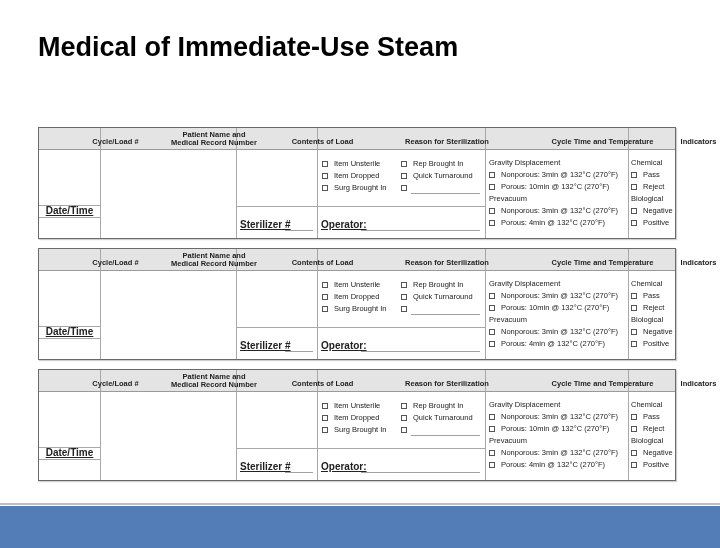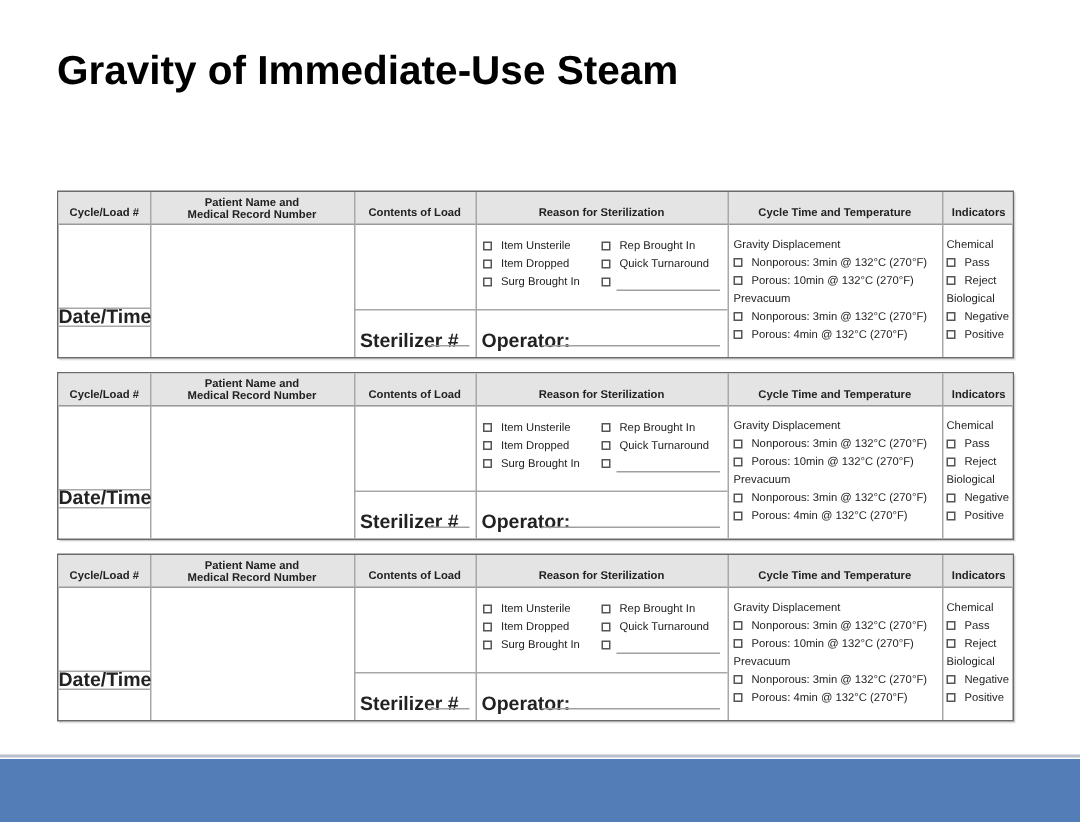--- a/index.html
+++ b/index.html
@@ -21,42 +21,42 @@
     }
     .log-table .hdr {
       position: absolute; left: 0; top: 0; right: 0; height: 22px;
       background: #e4e4e4; border-bottom: 1px solid #9a9a9a;
     }
     .col-line { position: absolute; top: 0; bottom: 0; width: 1px; background: #a8a8a8; }
     .h-line { position: absolute; height: 1px; background: #a8a8a8; }
     .hcell {
       position: absolute; top: 0; height: 22px;
       display: flex; align-items: center; justify-content: center; text-align: center;
-      font-weight: bold; font-size: 7.5px; line-height: 8.5px; color: #222;
-    }
-    .label-bold { position: absolute; font-weight: bold; font-size: 13px; color: #222; }
+      font-weight: bold; font-size: 7.5px; line-height: 8.5px; color: #222; margin-left: 46px;
+    }
+    .label-bold { position: absolute; font-weight: bold; font-size: 10px; color: #222; text-decoration: underline; }
     .fill-line { position: absolute; height: 1px; background: #a0a0a0; }
     .opt {
       position: absolute; font-size: 7.5px; color: #222; white-space: nowrap;
       display: flex; align-items: center; height: 11px;
     }
     .cb {
       display: inline-block; width: 6px; height: 6px; border: 0.8px solid #555;
       margin-right: 6px; background: #fff; flex: none;
     }
     .plain { position: absolute; font-size: 7.5px; color: #222; white-space: nowrap; height: 11px; line-height: 11px; }
 
     .footer-rule { position: absolute; left: 0; top: 503px; width: 720px; height: 2px; background: #b7c0cc; }
     .footer-bar { position: absolute; left: 0; top: 506px; width: 720px; height: 42px; background: #527db6; }
   </style>
 </head>
 <body>
 
 <div class="slide-title">
-  <div>Gravity of Immediate-Use Steam</div>
+  <div>Medical of Immediate-Use Steam</div>
 </div>
 
 <div id="tables-host">
     <div class="log-table" style="top: 127px;">
     <div class="hdr"></div>
 
     <div class="col-line" style="left:61px"></div>
     <div class="col-line" style="left:197px"></div>
     <div class="col-line" style="left:278px"></div>
     <div class="col-line" style="left:446px"></div>

